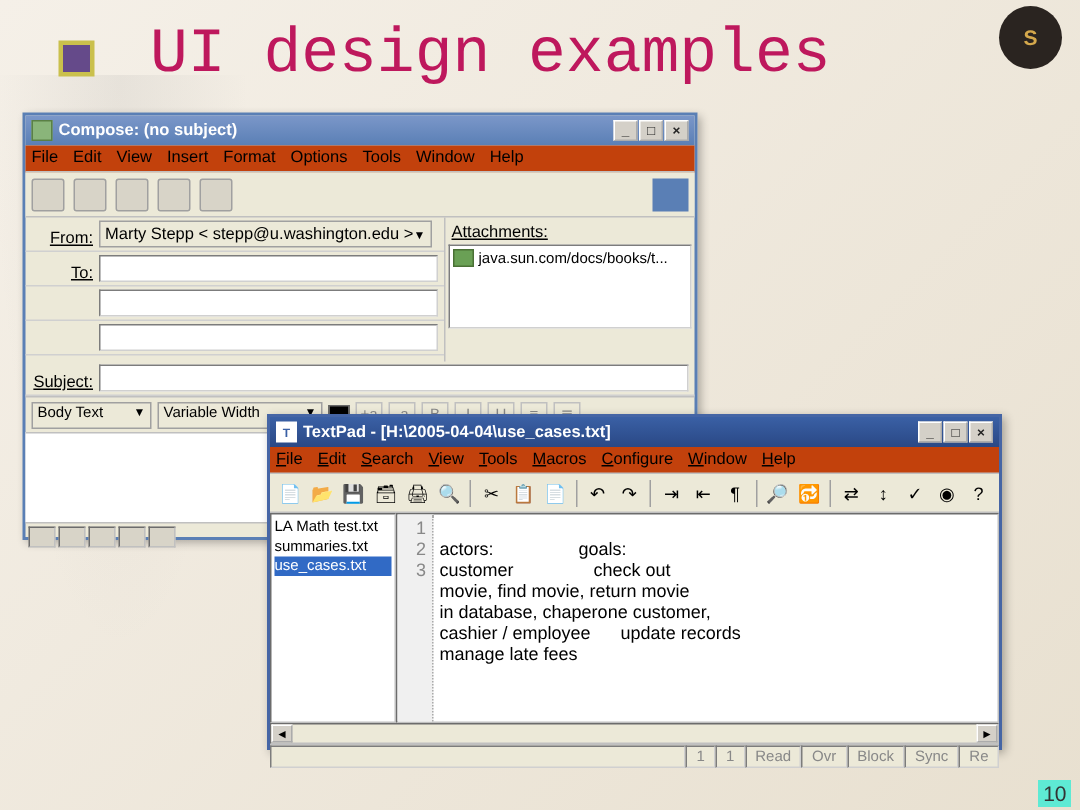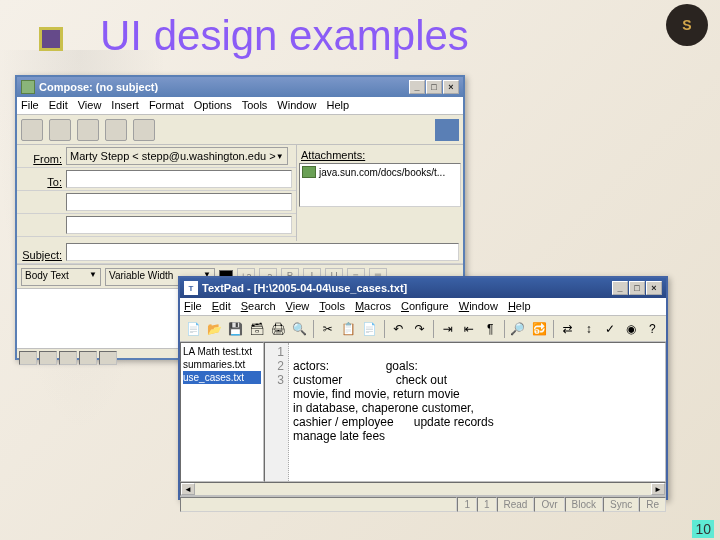--- a/index.html
+++ b/index.html
@@ -1,44 +1,44 @@
 <!DOCTYPE html>
 <html><head>
 <meta charset="utf-8">
 <style>
 *{margin:0;padding:0;box-sizing:border-box;font-family:Tahoma,Arial,sans-serif}
 body{width:720px;height:540px;background:linear-gradient(135deg,#f5f0e8,#e8e0d0);position:relative;overflow:hidden}
 .bg-arch{position:absolute;top:50px;left:-20px;width:200px;height:450px;opacity:0.12;background:radial-gradient(ellipse at top,#888 0%,transparent 60%)}
-.slide-title{position:absolute;top:12px;left:100px;font-family:Liberation Sans, sans-serif;font-size:42px;color:#8b5cf6}
+.slide-title{position:absolute;top:12px;left:100px;font-family:Liberation Mono, monospace;font-size:42px;color:#be185d}
 .title-bullet{position:absolute;top:28px;left:40px;width:22px;height:22px;background:#654a8a;outline:3px solid #cac04c;outline-offset:-2px}
 .logo{position:absolute;top:4px;right:12px;width:42px;height:42px;border-radius:50%;background:#2a2420;display:flex;align-items:center;justify-content:center;color:#d4a84c;font-weight:bold;font-size:14px}
 .page-num{position:absolute;bottom:2px;right:6px;font-size:14px;color:#333;background:#5eead4;padding:1px 3px}
 
 
 .compose{position:absolute;top:75px;left:15px;width:450px;height:285px;border:2px solid #5a7fb5;background:#ece9d8;box-shadow:2px 2px 6px rgba(0,0,0,0.3)}
 .titlebar{background:linear-gradient(#7b97c9,#5a7fb5);height:20px;display:flex;align-items:center;padding:0 4px;color:#fff;font-size:11px;font-weight:bold}
 .titlebar-icon{width:14px;height:14px;background:#8ab57a;border:1px solid #5a8045;margin-right:4px}
 .win-btns{margin-left:auto;display:flex;gap:1px}
 .win-btn{width:16px;height:14px;background:#d4d0c8;border:1px outset #fff;font-size:9px;display:flex;align-items:center;justify-content:center;color:#222;cursor:pointer}
-.menubar{background:#ffffff;height:18px;display:flex;padding:2px 4px;gap:10px;font-size:11px;border-bottom:1px solid #c0c0c0}
+.menubar{background:#c2410c;height:18px;display:flex;padding:2px 4px;gap:10px;font-size:11px;border-bottom:1px solid #c0c0c0}
 .menu-item{cursor:pointer}
 .menu-item u{text-decoration:underline}
 .toolbar{background:#ece9d8;height:30px;display:flex;align-items:center;padding:2px 4px;gap:6px;border-bottom:1px solid #c0c0c0}
 .tool-icon{width:22px;height:22px;background:#d8d4c8;border:1px solid #a0a0a0;border-radius:2px;cursor:pointer}
 .tool-end{margin-left:auto;width:24px;height:22px;background:#5a7fb5}
 .form-row{display:flex;align-items:flex-end;padding:2px 4px;font-size:11px;border-bottom:1px solid #d0d0d0}
 .form-label{width:45px;text-align:right;padding-right:4px;text-decoration:underline}
 .form-field{flex:1;height:18px;background:#fff;border:1px inset #d0d0d0;padding:1px 3px;font-size:11px}
 .select-field{background:#ece9d8;border:1px solid #a0a0a0;height:18px;padding:0 3px;font-size:11px;display:flex;align-items:center}
 .select-arrow{margin-left:auto;font-size:8px}
 .compose-body{display:flex;height:96px}
 .addr-col{width:280px;border-right:1px solid #c0c0c0}
 .attach-col{flex:1;padding:2px}
 .attach-label{font-size:11px;text-decoration:underline;padding:2px}
-.attach-box{background:#fff;border:1px inset #d0d0d0;height:44px;padding:2px;font-size:10px}
+.attach-box{background:#fff;border:1px inset #d0d0d0;height:56px;padding:2px;font-size:10px}
 .attach-item{display:flex;align-items:center;gap:3px}
 .attach-icon{width:14px;height:12px;background:#6aa055;border:1px solid #4a7035}
 .format-row{display:flex;align-items:center;padding:2px 4px;gap:4px;border-top:1px solid #c0c0c0;height:24px}
 .fmt-select{width:80px;height:18px;background:#ece9d8;border:1px solid #a0a0a0;font-size:10px;padding:1px 3px;display:flex;align-items:flex-start}
 .fmt-btn{width:18px;height:18px;border:1px solid #c0c0c0;font-size:10px;display:flex;align-items:center;justify-content:center;color:#888}
 .color-box{width:14px;height:14px;background:#000;border:1px solid #666}
 .edit-area{background:#fff;height:60px;border-top:1px solid #c0c0c0}
 .status{display:flex;gap:2px;padding:2px;border-top:1px solid #c0c0c0}
 .status-icon{width:18px;height:14px;background:#d8d4c8;border:1px inset #c0c0c0}
 

